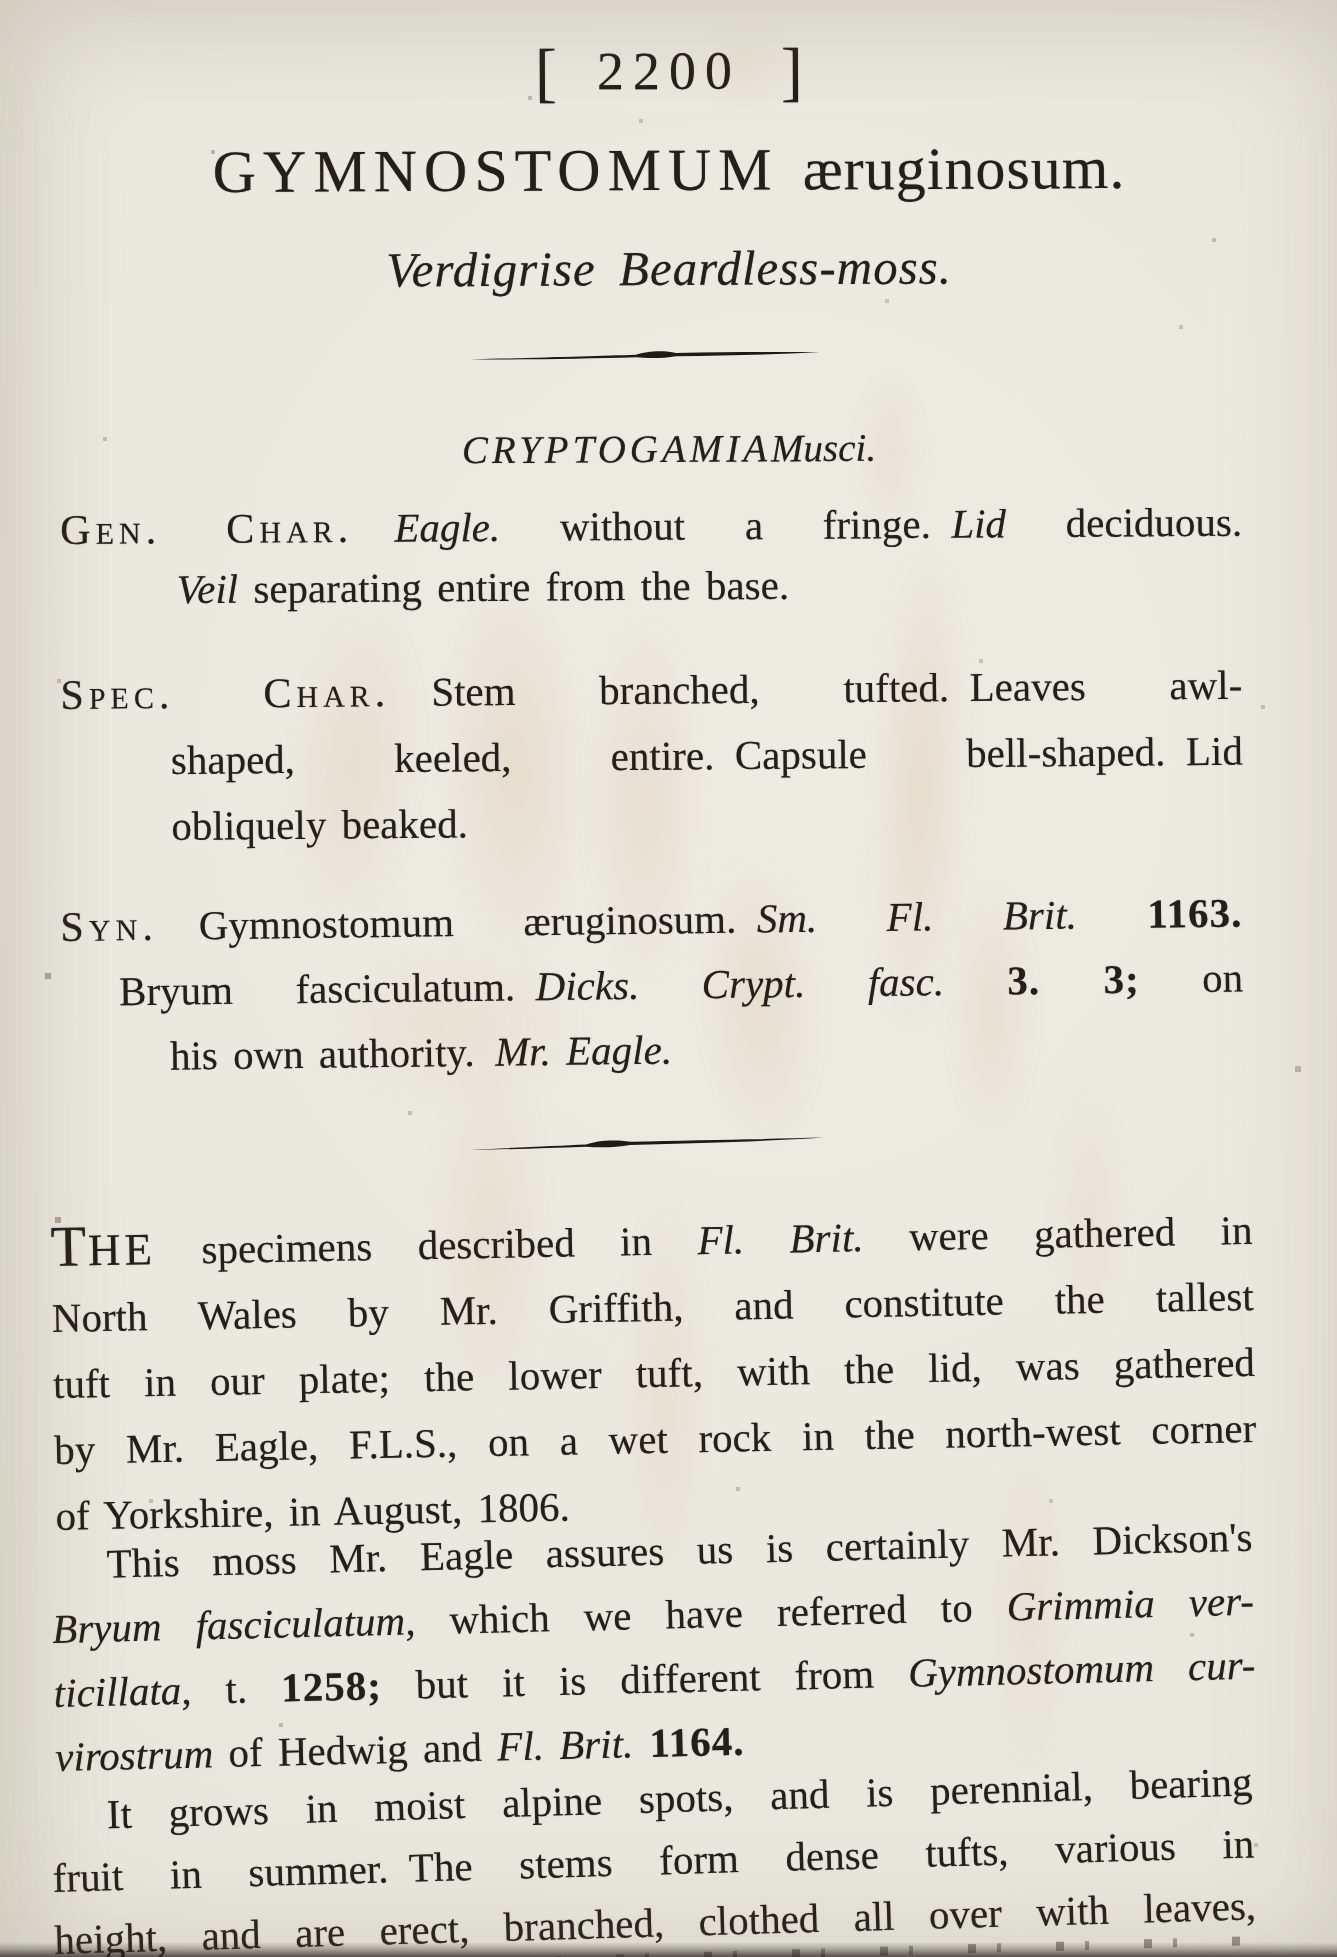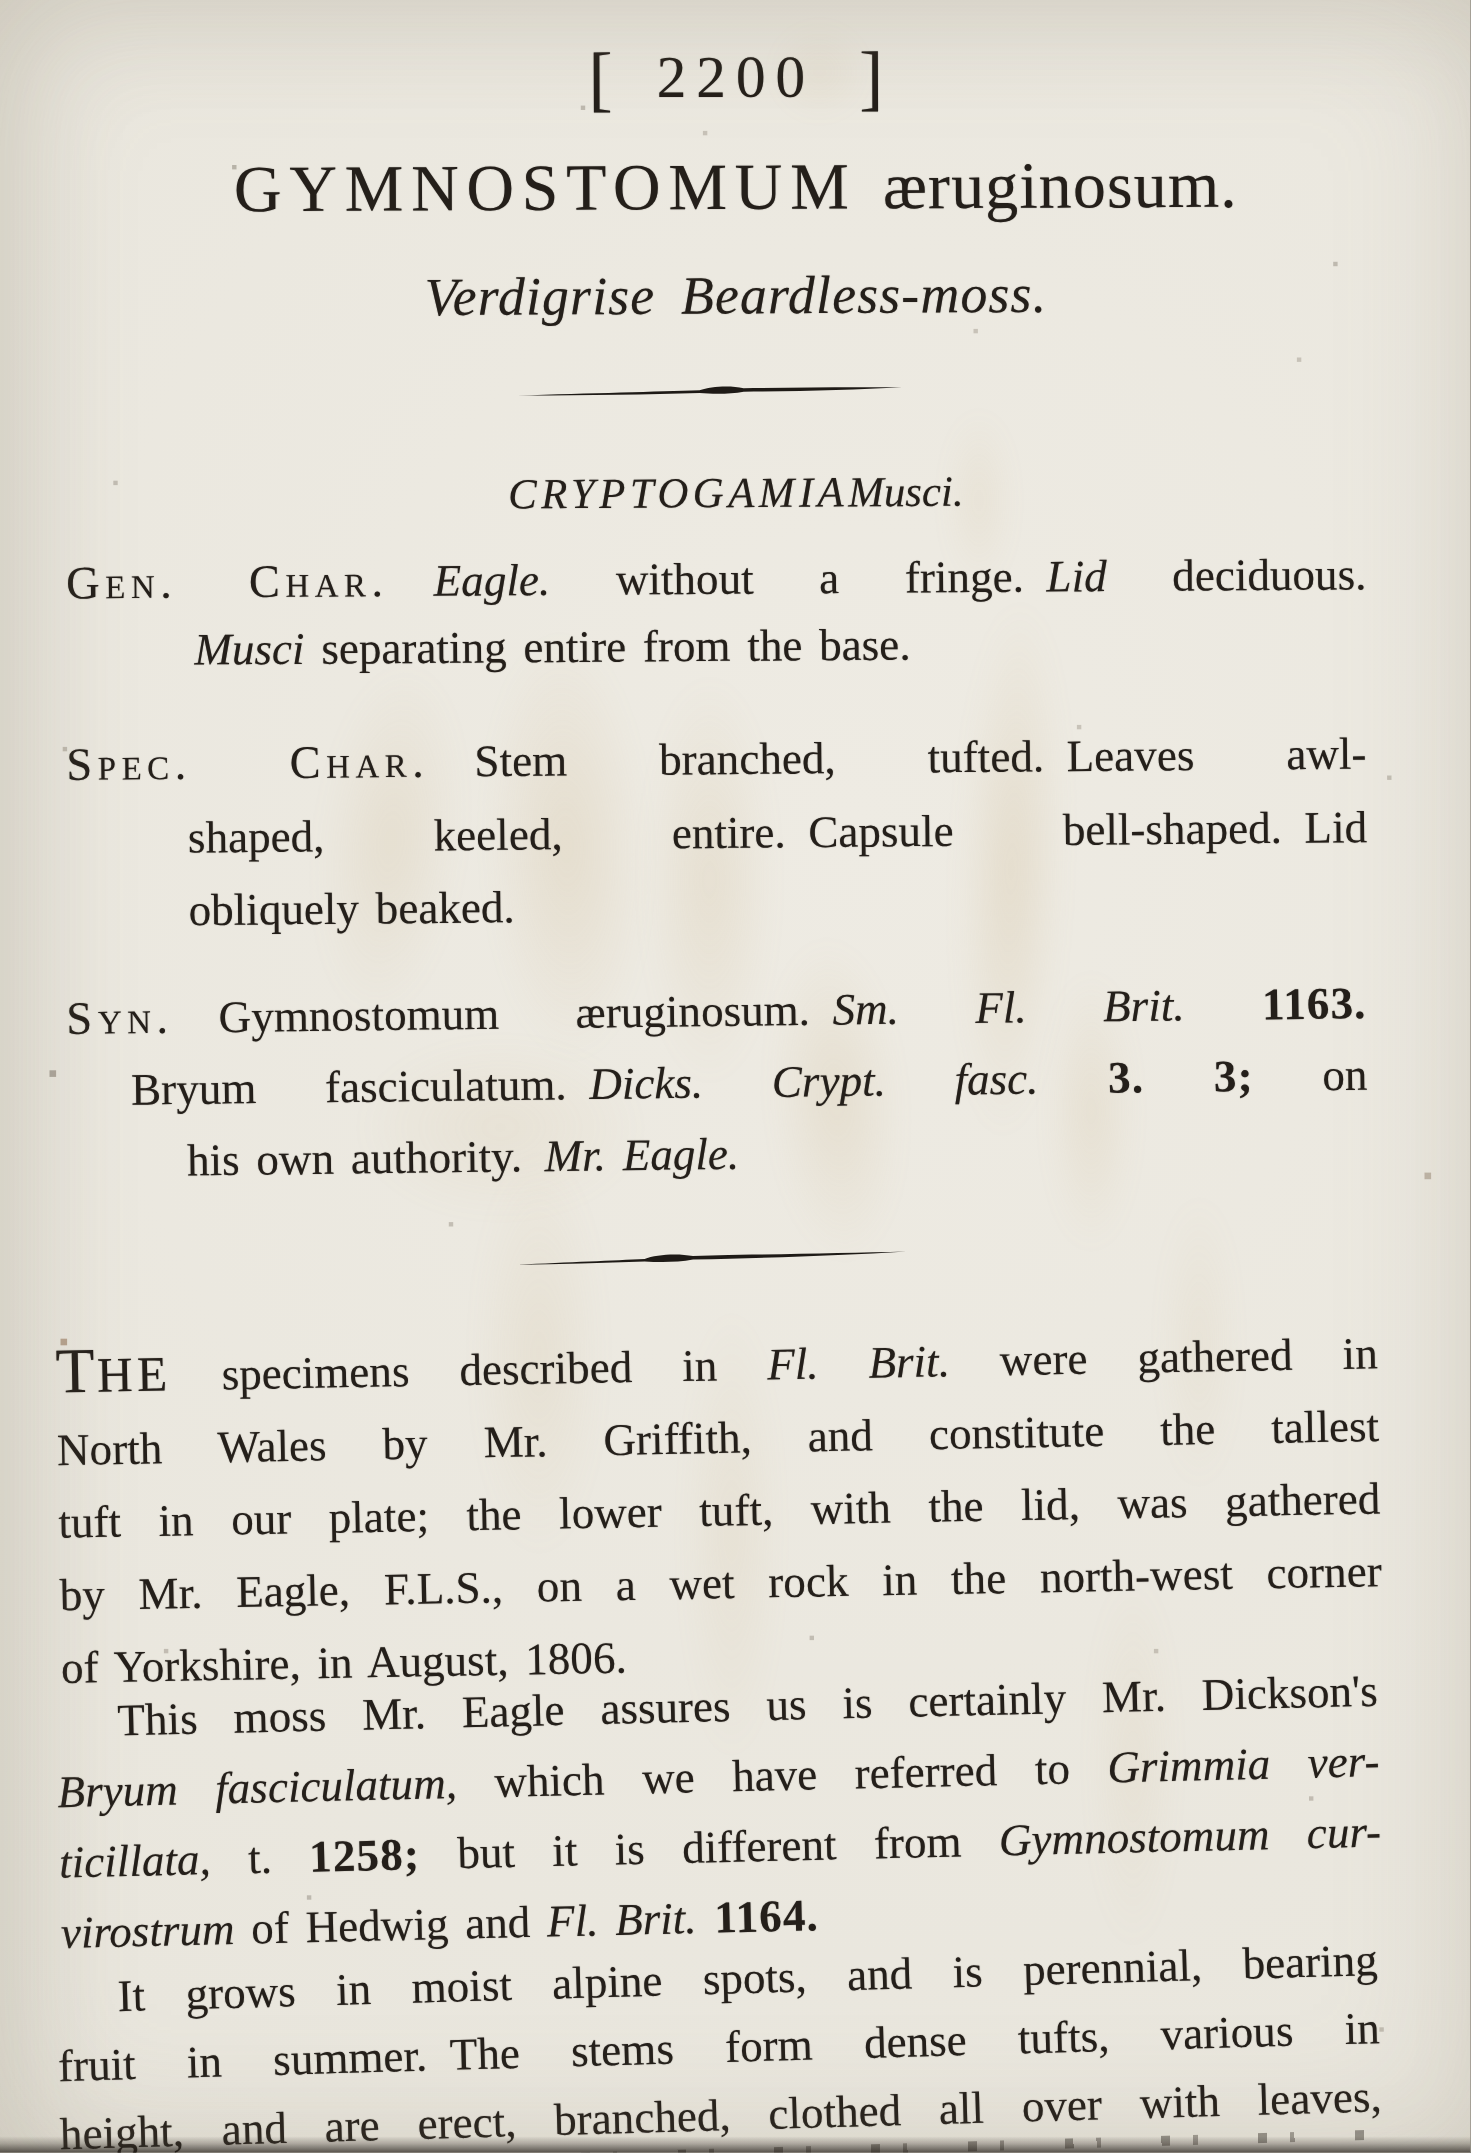--- a/index.html
+++ b/index.html
@@ -131,21 +131,21 @@
       <path fill="#1e1a16" d="M2,12 C70,10.5 130,9.5 168,8.6 C178,5.2 196,4.2 208,7.2 C260,6.6 310,7 352,7.6 C310,9.6 262,10.4 208,10.4 C196,12.6 180,12.4 168,11.2 C120,12.2 60,12.6 2,12 Z"></path>
     </svg>
   </div>
 
   <div class="tb center classln ink">
     <span class="order">CRYPTOGAMIA</span><span class="family">Musci.</span>
   </div>
 
   <div class="tb sec sec-gen ink">
     <div class="line j"><span class="seg-sc">Gen. Char.</span><span class="seg-r"> </span><span class="seg-i">Eagle.</span><span class="seg-r"> without a fringe. </span><span class="seg-i">Lid</span><span class="seg-r"> deciduous.</span></div>
-    <div class="line ind-gen2"><span class="seg-i">Musci</span><span class="seg-r"> separating entire from the base.</span></div>
+    <div class="line ind-gen2"><span class="seg-i">Veil</span><span class="seg-r"> separating entire from the base.</span></div>
   </div>
 
   <div class="tb sec sec-spec ink">
     <div class="line j"><span class="seg-sc">Spec. Char.</span><span class="seg-r"> Stem branched, tufted. Leaves awl-</span></div>
     <div class="line j ind-spec"><span class="seg-r">shaped, keeled, entire. Capsule bell-shaped. Lid</span></div>
     <div class="line ind-spec"><span class="seg-r">obliquely beaked.</span></div>
   </div>
 
   <div class="tb sec sec-syn ink">
     <div class="line j"><span class="seg-sc">Syn.</span><span class="seg-r"> Gymnostomum æruginosum. </span><span class="seg-i">Sm. Fl. Brit.</span><span class="seg-b"> 1163.</span></div>

